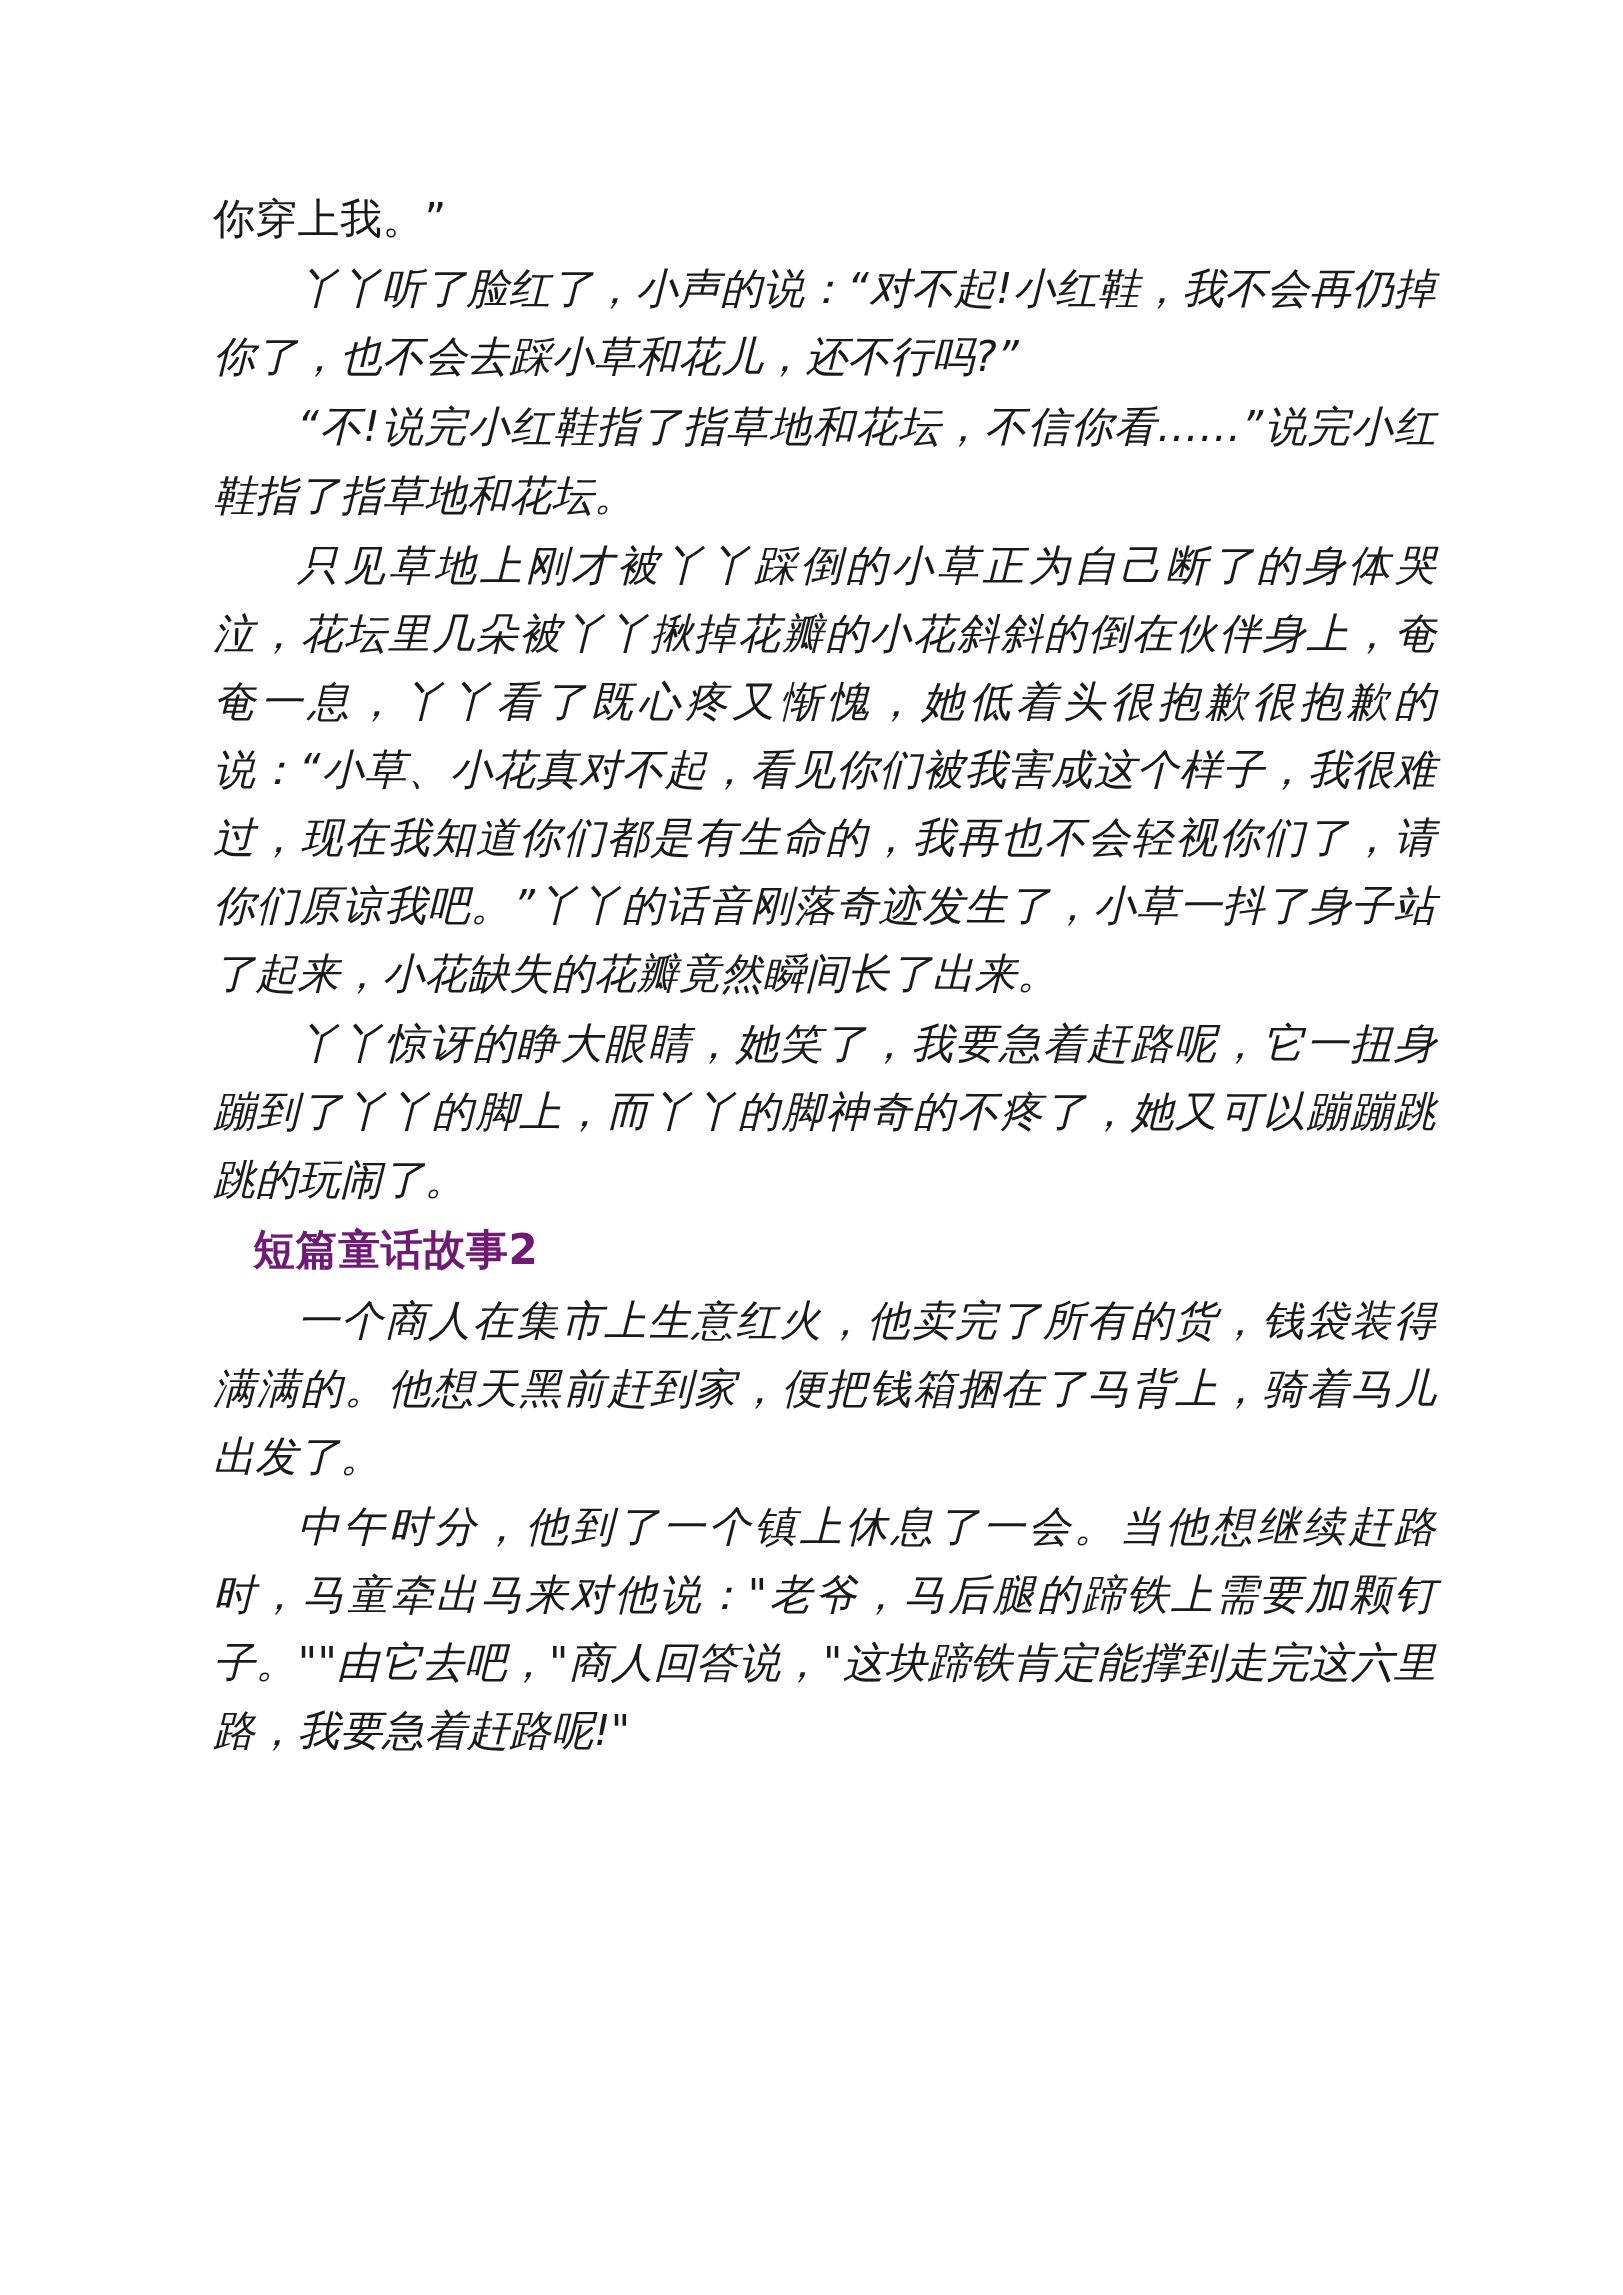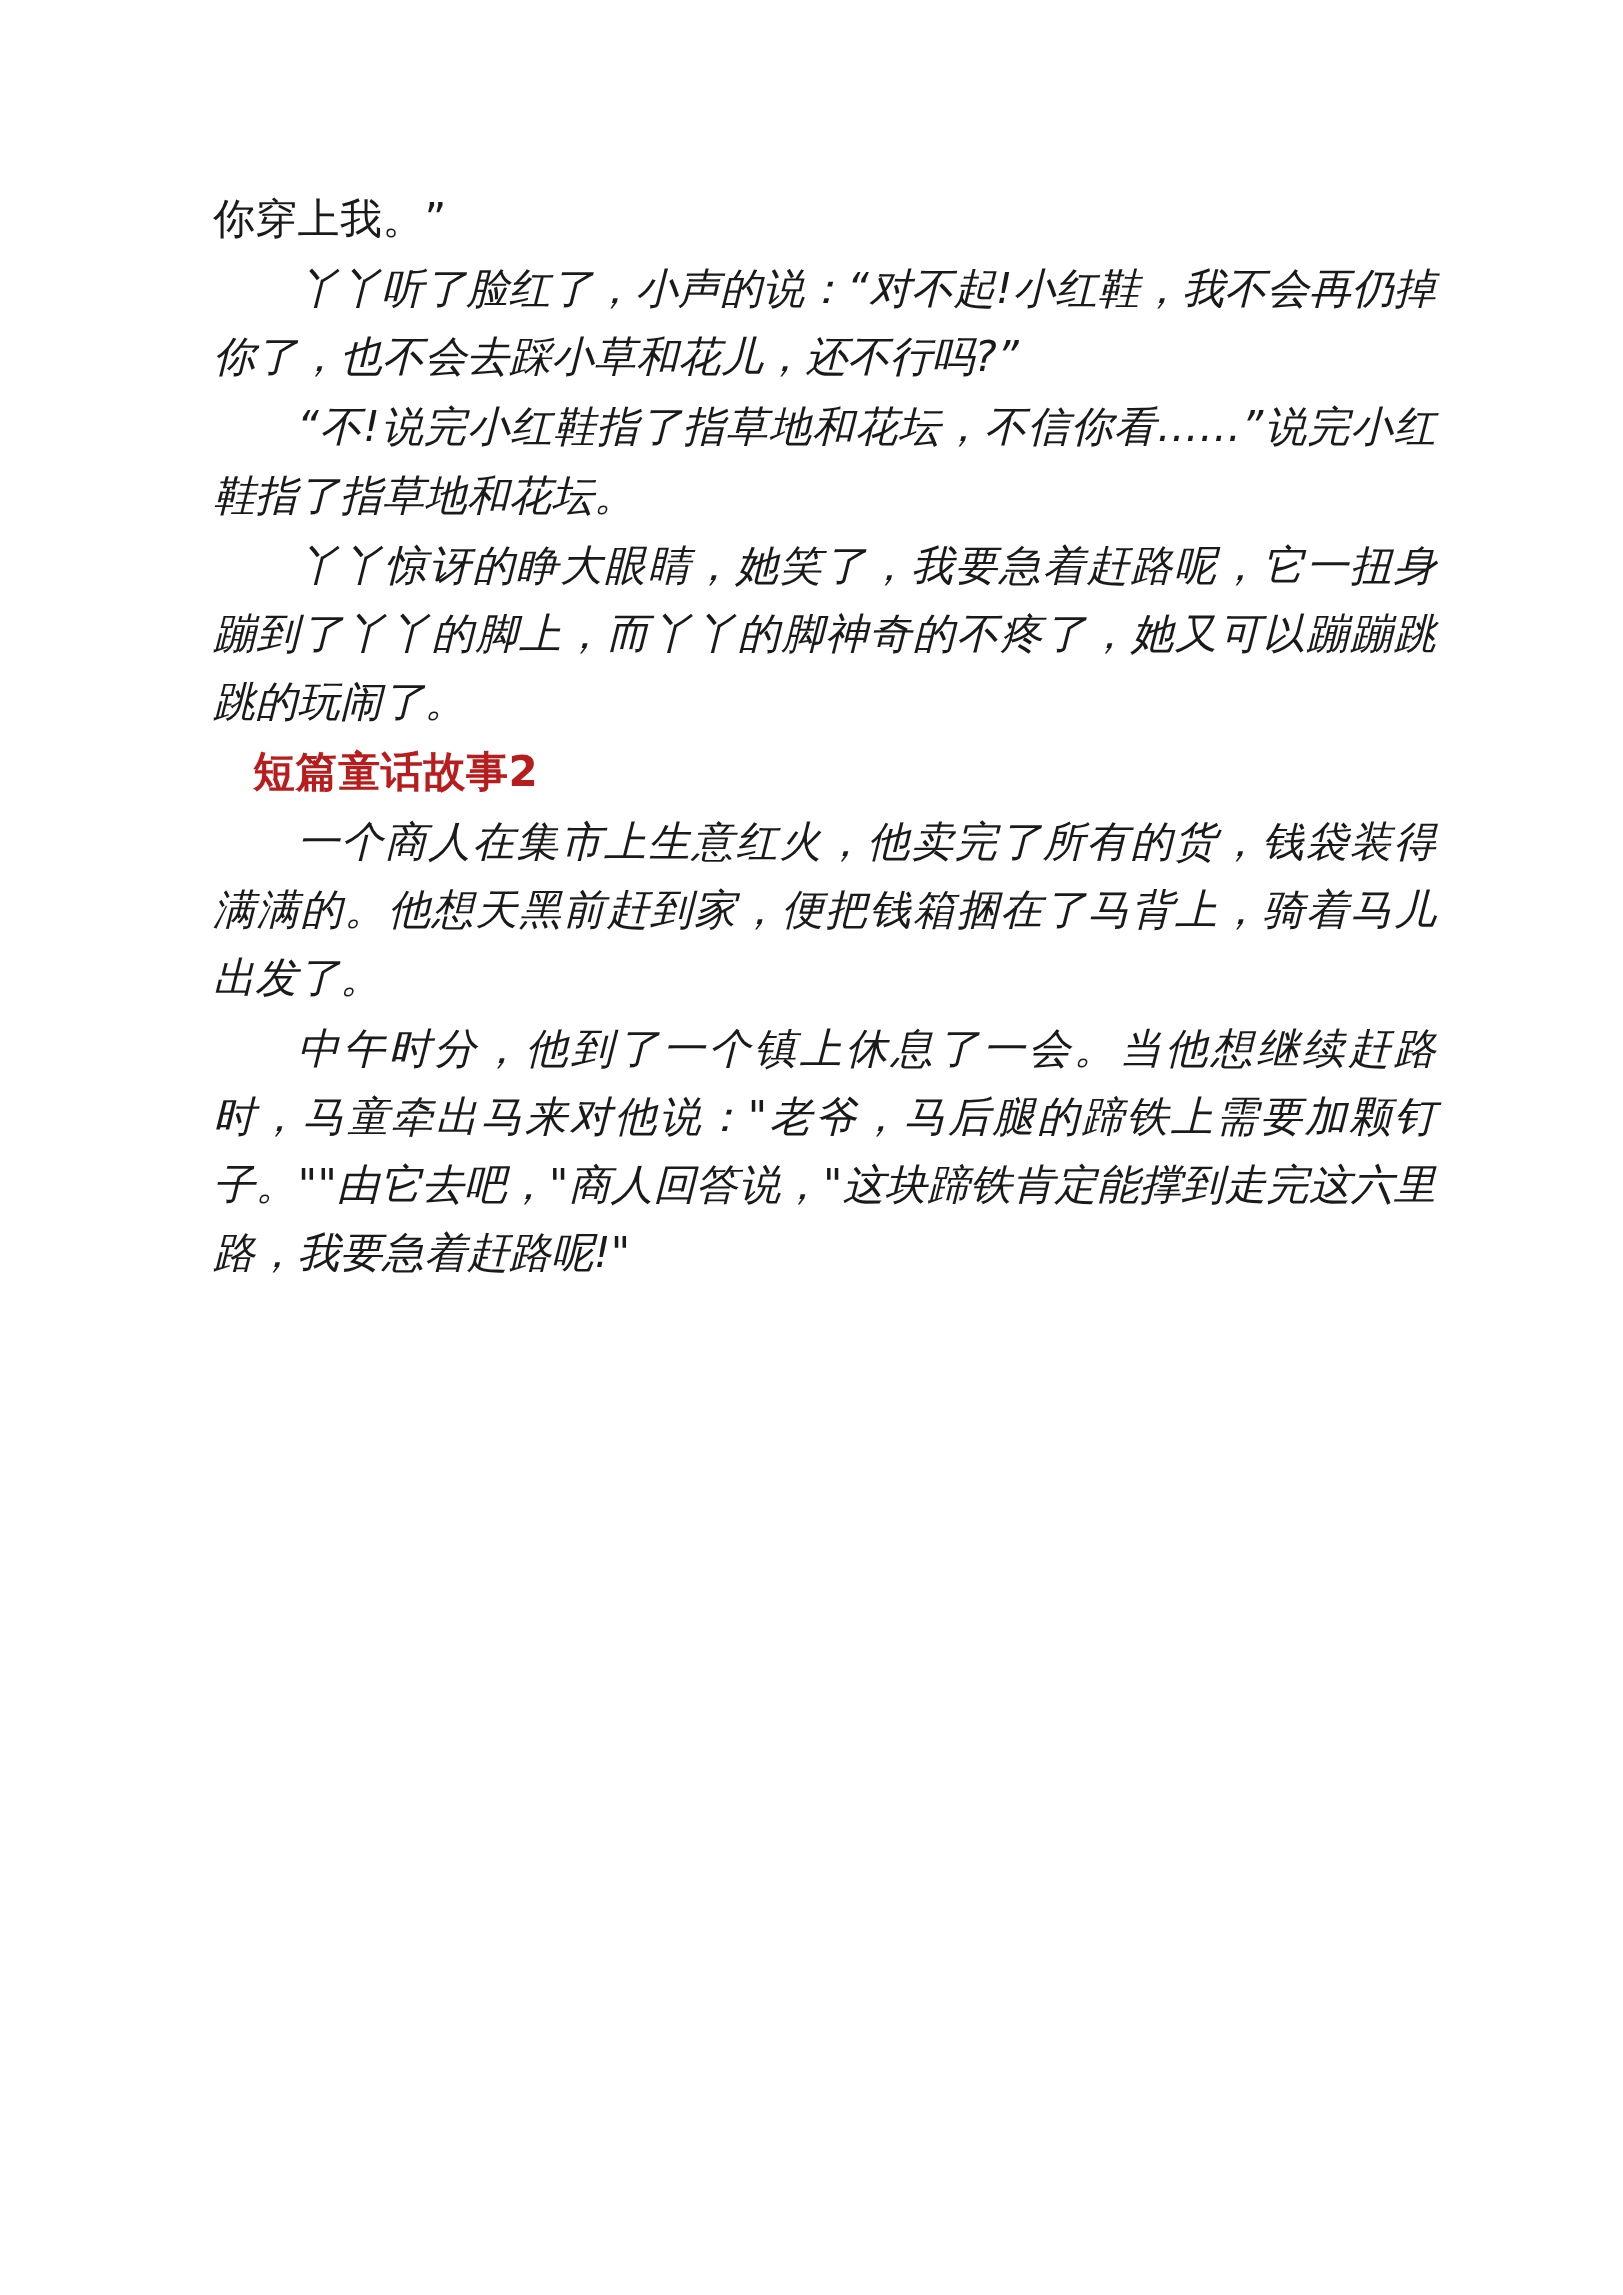--- a/index.html
+++ b/index.html
@@ -33,38 +33,39 @@
     font-weight: 400;
   }
   p.indent {
     text-indent: 84px;
     font-style: italic;
   }
   p.heading {
     margin: 0 0 2.2px 0;
     font-size: 42px;
     line-height: 1.62;
-    color: #b91c1c;
+    color: #701a75;
     font-weight: 700;
     text-indent: 40px;
     letter-spacing: 0.6px;
   }
 </style>
 </head>
 <body>
 
 <div class="page">
   <div class="doc-body">
 
     <p class="para">你穿上我。”</p>
 
     <p class="para indent">丫丫听了脸红了，小声的说：“对不起!小红鞋，我不会再仍掉你了，也不会去踩小草和花儿，还不行吗?”</p>
 
     <p class="para indent">“不!说完小红鞋指了指草地和花坛，不信你看……”说完小红鞋指了指草地和花坛。</p>
 
+    <p class="para indent">只见草地上刚才被丫丫踩倒的小草正为自己断了的身体哭泣，花坛里几朵被丫丫揪掉花瓣的小花斜斜的倒在伙伴身上，奄奄一息，丫丫看了既心疼又惭愧，她低着头很抱歉很抱歉的说：“小草、小花真对不起，看见你们被我害成这个样子，我很难过，现在我知道你们都是有生命的，我再也不会轻视你们了，请你们原谅我吧。”丫丫的话音刚落奇迹发生了，小草一抖了身子站了起来，小花缺失的花瓣竟然瞬间长了出来。</p>
 
     <p class="para indent">丫丫惊讶的睁大眼睛，她笑了，我要急着赶路呢，它一扭身蹦到了丫丫的脚上，而丫丫的脚神奇的不疼了，她又可以蹦蹦跳跳的玩闹了。</p>
 
     <p class="heading">短篇童话故事2</p>
 
     <p class="para indent">一个商人在集市上生意红火，他卖完了所有的货，钱袋装得满满的。他想天黑前赶到家，便把钱箱捆在了马背上，骑着马儿出发了。</p>
 
     <p class="para indent">中午时分，他到了一个镇上休息了一会。当他想继续赶路时，马童牵出马来对他说："老爷，马后腿的蹄铁上需要加颗钉子。""由它去吧，"商人回答说，"这块蹄铁肯定能撑到走完这六里路，我要急着赶路呢!"</p>
 
   </div>

